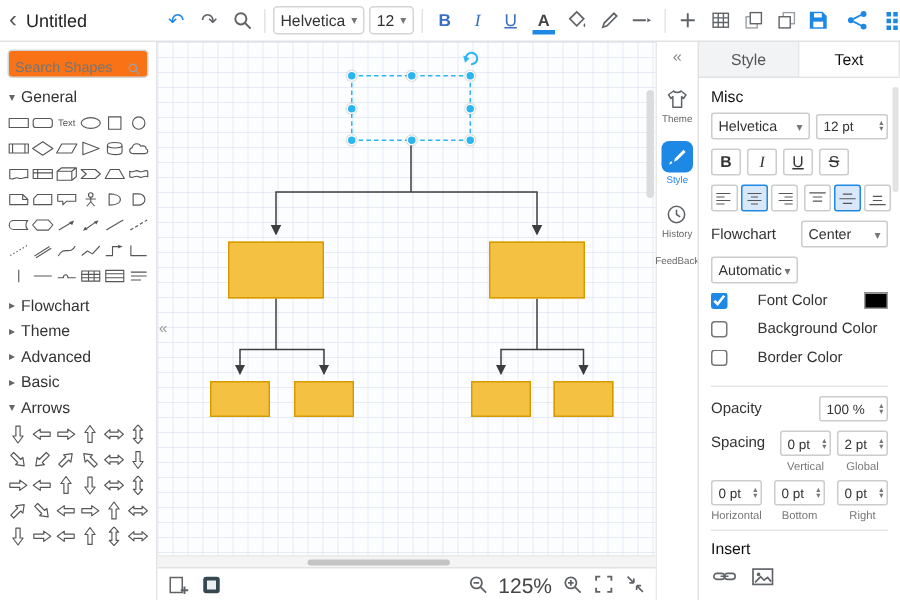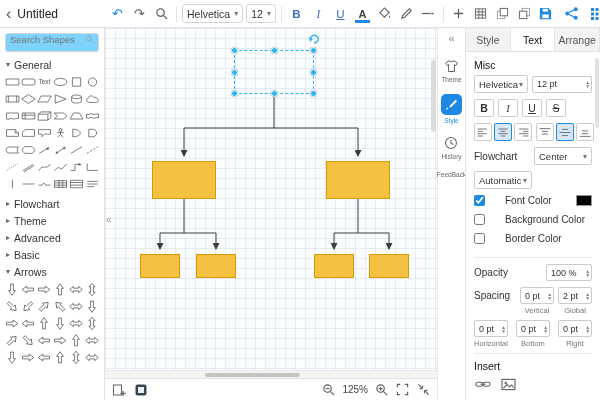--- a/index.html
+++ b/index.html
@@ -20,21 +20,21 @@
   .fontA::after{content:"";position:absolute;left:2px;right:2px;bottom:1px;height:3px;background:var(--accent)}
   .sep{width:1px;height:16px;background:#e4e4e4;margin:0 2px;flex:none}
   .select{height:19px;border:1px solid #d5d5d5;border-radius:3px;display:flex;align-items:center;padding:0 4px;gap:4px;font-size:10.5px;color:#333;background:#fff;cursor:pointer}
   .font-select{width:82px;justify-content:space-between}
   .size-select{width:38px;justify-content:flex-start}
   .caret{font-size:8px;color:#777}
   .tb-right{margin-left:auto;display:flex;gap:9px;align-items:center;padding-right:2px}
 
   
   .sidebar{position:absolute;top:28px;left:0;width:105px;bottom:0;background:#fff;border-right:1px solid #e2e2e2;overflow:hidden;z-index:10}
-  .search-box{margin:5px 5px 4px;height:19px;border:1px solid #d5d5d5;border-radius:3px;display:flex;align-items:flex-start;padding:0 4px;gap:3px;background:#7dd3fc}
+  .search-box{margin:5px 5px 4px;height:19px;border:1px solid #d5d5d5;border-radius:3px;display:flex;align-items:flex-end;padding:0 4px;gap:3px;background:#f97316}
   .search-box input{border:none;outline:none;width:100%;font-size:9.5px;color:#333;font-family:inherit;background:transparent}
   .section-header{height:17px;display:flex;align-items:center;gap:4px;padding:0 6px;font-size:10.5px;color:#333;cursor:pointer}
   .section-caret{font-size:8px;color:#666}
   .shape-grid{display:grid;grid-template-columns:repeat(6,1fr);padding:1px 4px 3px;row-gap:1px}
   .shape-cell{height:16px;display:flex;align-items:center;justify-content:center;cursor:grab;border-radius:2px}
 
   
   .canvas{position:absolute;top:28px;left:105px;width:332px;bottom:0;overflow:hidden;background:#fcfdff;background-image:linear-gradient(rgba(203,215,231,.45) 1px,transparent 1px),linear-gradient(90deg,rgba(203,215,231,.45) 1px,transparent 1px);background-size:10px 10px}
   .edges{position:absolute;inset:0;pointer-events:none}
   .node{position:absolute;background:var(--node-fill);border:1px solid var(--node-border);display:flex;align-items:center;justify-content:center;font-size:9px;color:#333;cursor:move}
@@ -52,21 +52,21 @@
   .h-sw{left:-4px;bottom:-4px}.h-s{left:50%;margin-left:-3.5px;bottom:-4px}.h-se{right:-4px;bottom:-4px}
   .rotate-handle{position:absolute;top:-18px;right:-7px;cursor:grab}
   .canvas-collapse{position:absolute;left:1px;top:186px;font-size:10px;color:#999;cursor:pointer}
   .vscroll-thumb{position:absolute;right:1px;top:32px;width:5px;height:72px;background:#dcdcdc;border-radius:3px}
 
   
   .hscroll{position:absolute;left:105px;width:332px;bottom:22px;height:8px;background:#f4f4f4;border-top:1px solid #eaeaea;z-index:12}
   .hthumb{position:absolute;left:100px;top:2px;width:95px;height:4px;background:#c4c4c4;border-radius:2px;cursor:grab}
   .statusbar{position:absolute;left:105px;width:332px;bottom:0;height:22px;background:#fff;border-top:1px solid #e2e2e2;display:flex;align-items:center;padding:0 6px;gap:6px;z-index:12}
   .zoom-group{margin-left:auto;display:flex;align-items:center;gap:6px}
-  .zoom-label{font-size:10px;color:#444;cursor:pointer}
+  .zoom-label{font-size:14px;color:#444;cursor:pointer}
   .iconbtn{border:none;background:transparent;display:flex;align-items:center;justify-content:center;cursor:pointer;padding:1px;border-radius:3px}
 
   
   .side-strip{position:absolute;top:28px;left:437px;width:28px;bottom:0;background:#fff;border-left:1px solid #e8e8e8;display:flex;flex-direction:column;align-items:center;z-index:10}
   .collapse-btn{height:20px;display:flex;align-items:center;color:#888;font-size:11px;cursor:pointer}
   .strip-item{display:flex;flex-direction:column;align-items:center;gap:2px;margin-top:11px;cursor:pointer}
   .strip-label{font-size:6.5px;color:#666}
   .strip-item.active .strip-label{color:var(--accent)}
   .style-chip{width:21px;height:21px;background:var(--accent);border-radius:5px;display:flex;align-items:center;justify-content:center}
 
@@ -732,31 +732,30 @@
     </div>
     <div class="strip-item">
       <span class="strip-label">FeedBack</span>
     </div>
   </nav>
 
   <section class="panel">
     <div class="panel-tabs">
       <div class="ptab">Style</div>
       <div class="ptab active">Text</div>
-      <div class="ptab">Arrange</div>
     </div>
     <div class="panel-content">
 
       <div class="plabel">Misc</div>
       <div class="prow">
         <div class="pselect grow">
           <span>Helvetica</span>
           <span class="caret">▾</span>
         </div>
-        <div class="stepper w34" style="width:60px">
+        <div class="stepper w34" style="width:48px">
           <span>12 pt</span>
           <span class="arrows">
               <span>▴</span>
               <span>▾</span>
             </span>
         </div>
       </div>
 
       <div class="prow">
         <button class="sbtn b">B</button>

